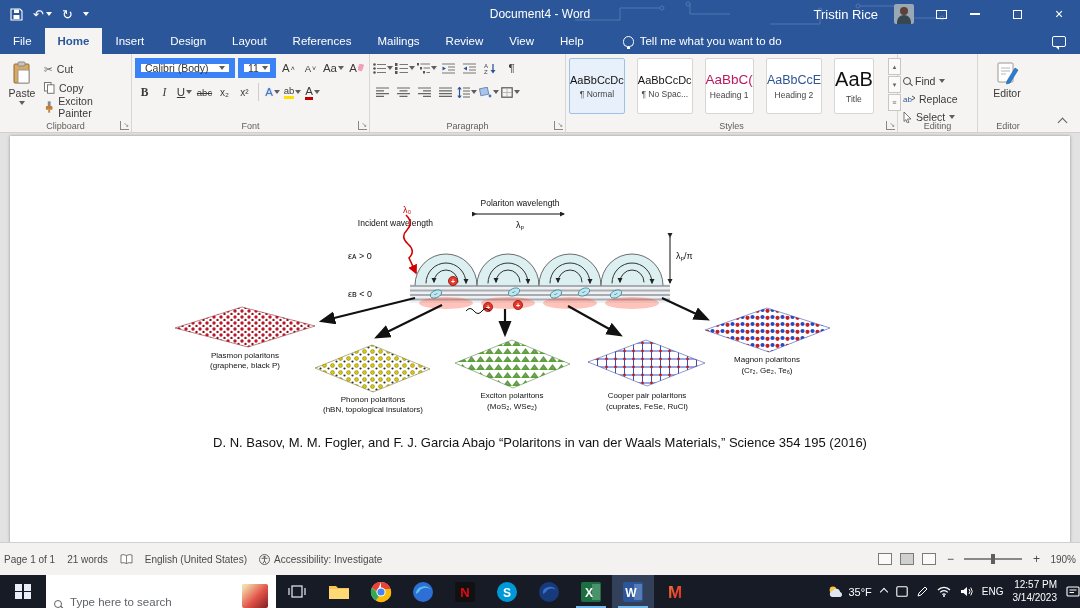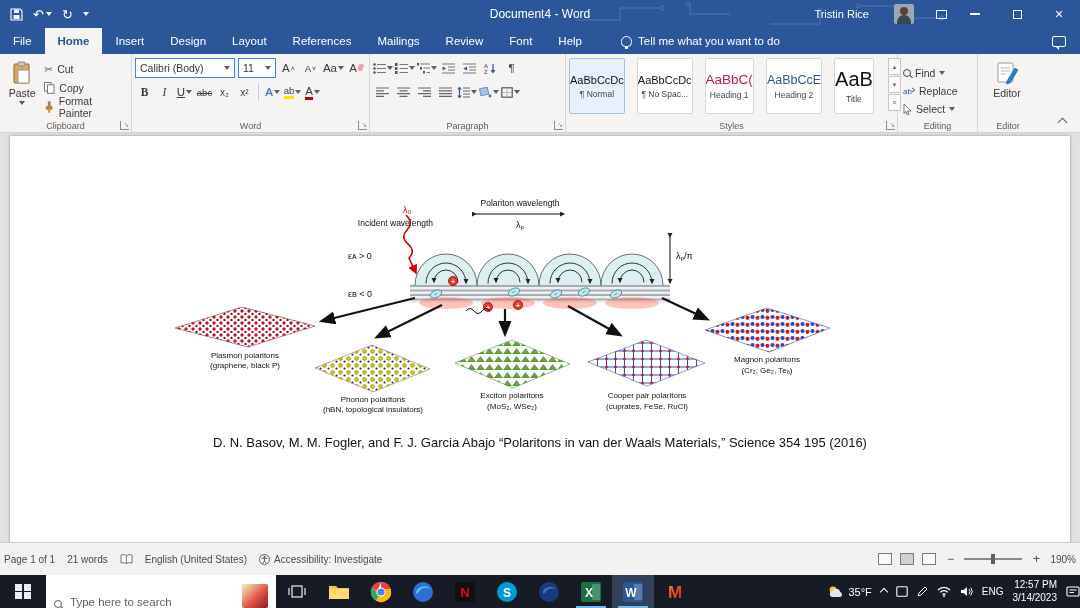--- a/index.html
+++ b/index.html
@@ -5,21 +5,21 @@
   *{box-sizing:border-box;margin:0;padding:0}
   html,body{width:1080px;height:608px;overflow:hidden}
   body{font-family:"Liberation Sans",sans-serif;background:#fff;position:relative}
   
   .titlebar{position:absolute;top:0;left:0;right:0;height:28px;background:#2b579a;color:#fff;display:flex;align-items:center;z-index:5}
   .qat{display:flex;align-items:center;gap:10px;padding-left:10px}
   .qat .qbtn{display:flex;align-items:center;gap:2px;color:#fff;font-size:13px}
   .deco{position:absolute;right:130px;top:0;height:28px;opacity:.22;pointer-events:none}
   .title-center{position:absolute;left:50%;transform:translateX(-50%);font-size:12px;color:#fff;white-space:nowrap}
   .tb-right{margin-left:auto;display:flex;align-items:center;height:100%}
-  .username{font-size:11px;margin-right:25px}
+  .username{font-size:13px;margin-right:16px}
   .avatar{width:20px;height:20px;border-radius:2px;background:#9aa7b5;margin-right:14px;overflow:hidden;position:relative}
   .avatar:before{content:"";position:absolute;left:6px;top:3px;width:8px;height:8px;border-radius:50%;background:#5d4037}
   .avatar:after{content:"";position:absolute;left:3px;top:11px;width:14px;height:9px;border-radius:7px 7px 0 0;background:#37474f}
   .ribbonopt{width:26px;height:100%;display:flex;align-items:center;justify-content:center}
   .ribbonopt span{width:11px;height:9px;border:1px solid #fff;display:block}
   .winbtn{width:42px;height:100%;display:flex;align-items:center;justify-content:center}
   .min-glyph{width:10px;height:1.5px;background:#fff}
   .max-glyph{width:9px;height:9px;border:1px solid #fff}
   .close-glyph{font-size:14px;line-height:1;color:#fff}
   
@@ -31,21 +31,21 @@
   .bulb:after{content:"";position:absolute;left:3px;bottom:-3px;width:3px;height:2px;background:#fff}
   .comment-ic{margin-left:auto;margin-right:14px;align-self:center;width:14px;height:11px;border:1px solid #fff;border-radius:2px;position:relative}
   .comment-ic:after{content:"";position:absolute;left:2px;bottom:-4px;border-left:4px solid transparent;border-top:4px solid #fff}
   
   .ribbon{position:absolute;top:54px;left:0;right:0;height:79px;background:#f5f4f2;border-bottom:1px solid #d2d0ce;display:flex;z-index:3}
   .rgroup{position:relative;border-right:1px solid #d8d6d3;padding:4px 3px 14px;flex-shrink:0}
   .glabel{position:absolute;bottom:1px;left:0;right:0;text-align:center;font-size:9px;color:#605e5c}
   .launcher{position:absolute;right:2px;bottom:2px;width:9px;height:9px;border-left:1px solid #8a8886;border-bottom:1px solid #8a8886;font-size:7px;color:#8a8886;line-height:7px;text-align:right}
   .tri{width:0;height:0;border-left:3px solid transparent;border-right:3px solid transparent;border-top:4px solid #605e5c;display:inline-block}
   .sb{height:20px;min-width:19px;display:inline-flex;align-items:center;justify-content:center;border-radius:2px;font-size:11.5px;color:#3b3a39;gap:1px}
-  .combo{border:1px solid #3b82f6;background:#fff;height:20px;font-size:10.5px;display:flex;align-items:center;padding:0 4px;color:#333;gap:3px}
+  .combo{border:6px solid #3b82f6;background:#fff;height:20px;font-size:10.5px;display:flex;align-items:center;padding:0 4px;color:#333;gap:3px}
   .row{display:flex;align-items:center;gap:1px}
   .vdiv{width:1px;height:18px;background:#d0cecc;margin:0 3px}
   
   .paste-big{width:40px;height:58px;display:flex;flex-direction:column;align-items:center;justify-content:flex-start;border-radius:2px;font-size:10.5px;color:#3b3a39;gap:2px;padding-top:3px}
   .clipcol{display:flex;flex-direction:column;justify-content:flex-start;gap:1px;padding-top:2px}
   .clipbtn{display:flex;align-items:center;gap:4px;font-size:10.5px;color:#3b3a39;height:18px;padding:0 3px;border-radius:2px}
   
   .stylecard{width:62px;height:56px;background:#fff;border:1px solid #d8d6d3;border-radius:2px;display:flex;flex-direction:column;align-items:center;justify-content:center;gap:3px}
   .stylecard.sel{background:#e8f1fb;border-color:#9cc3e5}
   .stylecard .nm{font-size:8.5px;color:#444}
@@ -140,21 +140,21 @@
 
 <div class="tabsrow">
   <div class="rtab">File</div>
   <div class="rtab active">Home</div>
   <div class="rtab">Insert</div>
   <div class="rtab">Design</div>
   <div class="rtab">Layout</div>
   <div class="rtab">References</div>
   <div class="rtab">Mailings</div>
   <div class="rtab">Review</div>
-  <div class="rtab">Font</div>
+  <div class="rtab">View</div>
   <div class="rtab">Help</div>
   <div class="tellme">
     <span class="bulb"></span>
     <span>Tell me what you want to do</span>
   </div>
   <div class="comment-ic"></div>
 </div>
 
 <div class="ribbon">
 
@@ -179,21 +179,21 @@
             <rect x="3.5" y="2.8" width="6.5" height="8.5" fill="#fff" stroke="#777"></rect>
           </svg>
         <span>Copy</span>
       </div>
       <div class="clipbtn">
         <svg width="11" height="12" viewBox="0 0 11 12">
             <rect x="4" y="0" width="3" height="5" fill="#8a8886"></rect>
             <rect x="2" y="5" width="7" height="4" rx="1" fill="#c27f37"></rect>
             <rect x="4.5" y="9" width="2" height="3" fill="#c27f37"></rect>
           </svg>
-        <span>Format Painter</span>
+        <span>Exciton Painter</span>
       </div>
     </div>
     <div class="glabel">Clipboard</div>
     <div class="launcher">↘</div>
   </div>
 
   <div class="rgroup" style="width:238px">
     <div class="row" style="gap:3px">
       <div class="combo" style="width:100px;justify-content:space-between">
         <span>Calibri (Body)</span>
@@ -239,21 +239,21 @@
         </span>
       <span class="sb">
           <span style="font-size:9.5px;border-bottom:3px solid #ffe100">ab</span>
           <span class="tri"></span>
         </span>
       <span class="sb">
           <span style="border-bottom:3px solid #c00000">A</span>
           <span class="tri"></span>
         </span>
     </div>
-    <div class="glabel">Word</div>
+    <div class="glabel">Font</div>
     <div class="launcher">↘</div>
   </div>
 
   <div class="rgroup" style="width:196px">
     <div class="row" style="gap:2px">
       <span class="sb">
           <svg width="13" height="11" viewBox="0 0 13 11">
             <circle cx="1.5" cy="1.5" r="1.3" fill="#555"></circle>
             <circle cx="1.5" cy="5.5" r="1.3" fill="#555"></circle>
             <circle cx="1.5" cy="9.5" r="1.3" fill="#555"></circle>
@@ -372,21 +372,21 @@
     </div>
     <div class="scrollcol">
       <div>▴</div>
       <div>▾</div>
       <div>≡</div>
     </div>
     <div class="glabel">Styles</div>
     <div class="launcher">↘</div>
   </div>
 
-  <div class="rgroup" style="width:80px;padding-top:10px">
+  <div class="rgroup" style="width:80px;padding-top:18px">
     <div class="edrow">
       <span class="mag"></span>
       <span>Find</span>
         <span class="tri"></span>
     </div>
     <div class="edrow">
       <svg width="12" height="10" viewBox="0 0 12 10">
           <text x="0" y="8" font-size="8" fill="#2b579a">ab</text>
           <path d="M9,2 L12,4 L9,6" fill="none" stroke="#555" stroke-width="1"></path>
         </svg>

